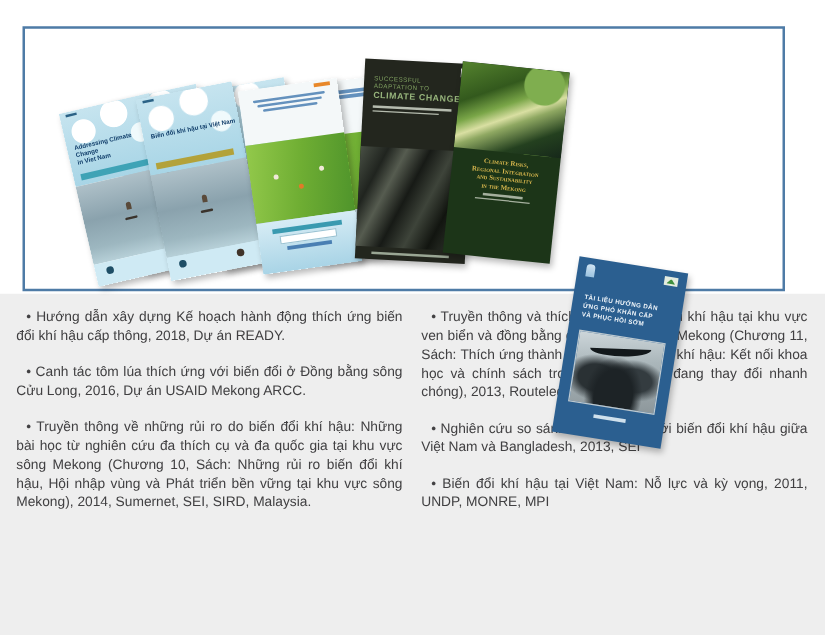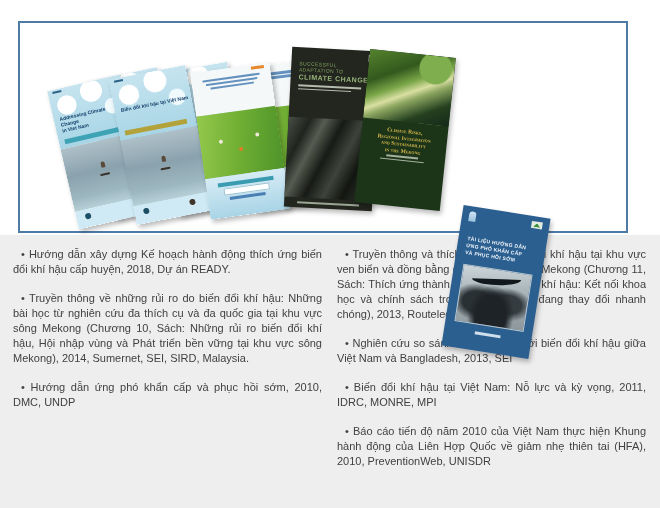--- a/index.html
+++ b/index.html
@@ -219,24 +219,23 @@
       <div class="cf-boat"></div>
     </div>
     <div class="cf-foot"></div>
   </div>
 
 </div>
 
 <div class="panel">
   <div class="cols">
     <div class="col">
-      <p>•  Hướng dẫn xây dựng Kế hoạch hành động thích ứng biến đổi khí hậu cấp huyện, 2018, Dự án READY.</p>
+      <p>•  Hướng dẫn xây dựng Kế hoạch hành động thích ứng biến đổi khí hậu cấp thông, 2018, Dự án READY.</p>
+      <p>•  Canh tác tôm lúa thích ứng với biến đổi ở Đồng bằng sông Cửu Long, 2016, Dự án USAID Mekong ARCC.</p>
       <p>•  Truyền thông về những rủi ro do biến đổi khí hậu: Những bài học từ nghiên cứu đa thích cụ và đa quốc gia tại khu vực sông Mekong (Chương 10, Sách: Những rủi ro biến đổi khí hậu, Hội nhập vùng và Phát triển bền vững tại khu vực sông Mekong), 2014, Sumernet, SEI, SIRD, Malaysia.</p>
-      <p>•  Hướng dẫn ứng phó khẩn cấp và phục hồi sớm, 2010, DMC, UNDP</p>
     </div>
     <div class="col">
       <p>•  Truyền thông và thích ứng với biến đổi khí hậu tại khu vực ven biển và đồng bằng châu thổ khu vực Mekong (Chương 11, Sách: Thích ứng thành công với biến đổi khí hậu: Kết nối khoa học và chính sách trong một thế giới đang thay đổi nhanh chóng), 2013, Routeledge, UK</p>
       <p>•  Nghiên cứu so sánh về thích ứng với biến đổi khí hậu giữa Việt Nam và Bangladesh, 2013, SEI</p>
-      <p>•  Biến đổi khí hậu tại Việt Nam: Nỗ lực và kỳ vọng, 2011, IDRC, MONRE, MPI</p>
-      <p>•  Báo cáo tiến độ năm 2010 của Việt Nam thực hiện Khung hành động của Liên Hợp Quốc về giảm nhẹ thiên tai (HFA), 2010, PreventionWeb, UNISDR</p>
+      <p>•  Biến đổi khí hậu tại Việt Nam: Nỗ lực và kỳ vọng, 2011, UNDP, MONRE, MPI</p>
     </div>
   </div>
 </div>
 
 </body></html>

